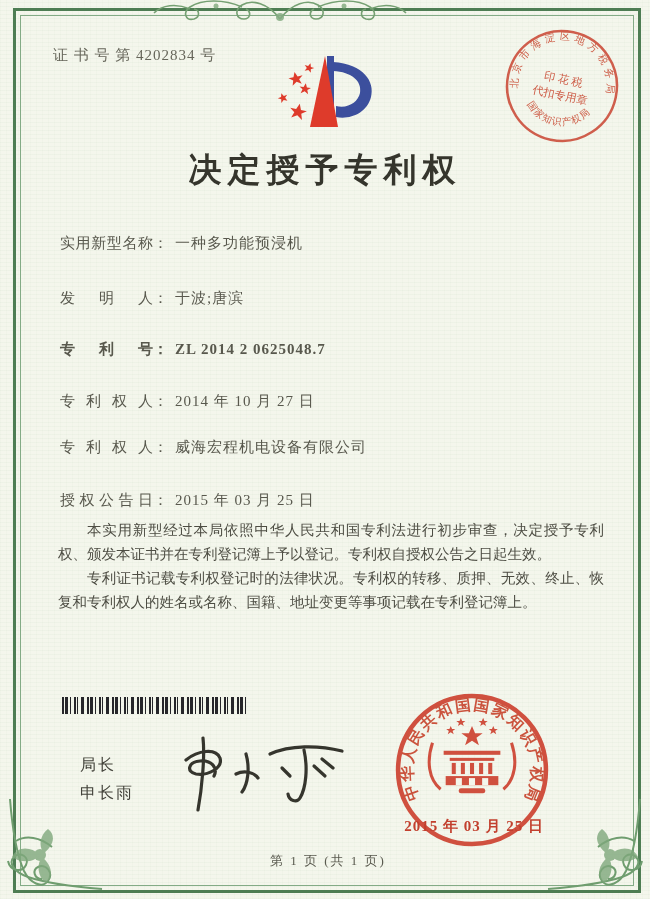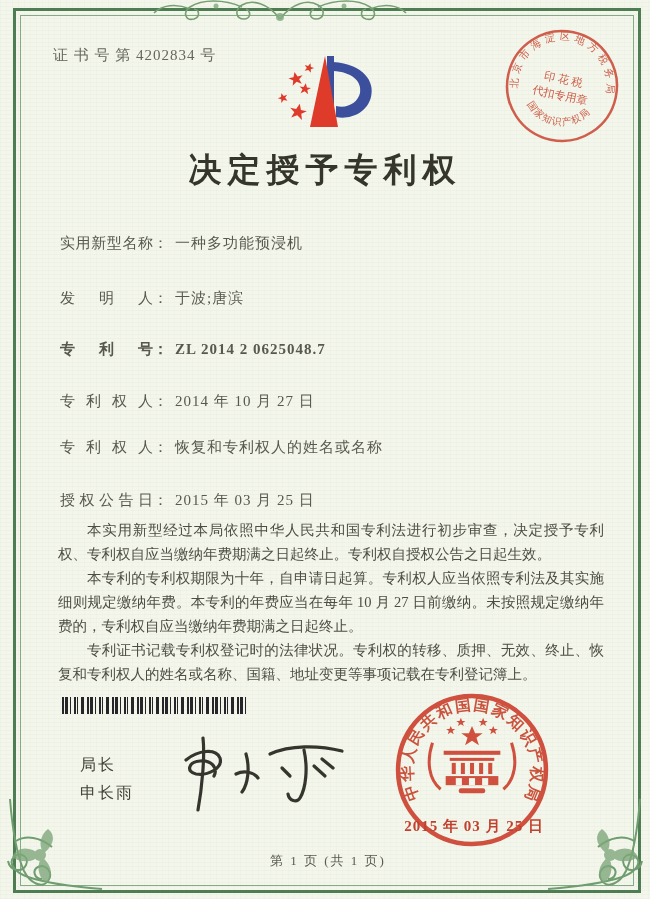--- a/index.html
+++ b/index.html
@@ -164,29 +164,28 @@
   <div class="field f1">
     <span class="flabel">发明人</span><span class="fcolon">：</span><span class="fvalue">于波;唐滨</span>
   </div>
   <div class="field f2">
     <span class="flabel">专利号</span><span class="fcolon">：</span><span class="fvalue">ZL 2014 2 0625048.7</span>
   </div>
   <div class="field f3">
     <span class="flabel">专利权人</span><span class="fcolon">：</span><span class="fvalue">2014 年 10 月 27 日</span>
   </div>
   <div class="field f4">
-    <span class="flabel">专利权人</span><span class="fcolon">：</span><span class="fvalue">恢复和专利权人的姓名或名称</span>
+    <span class="flabel">专利权人</span><span class="fcolon">：</span><span class="fvalue">威海宏程机电设备有限公司</span>
   </div>
   <div class="field f5">
     <span class="flabel">授权公告日</span><span class="fcolon">：</span><span class="fvalue">2015 年 03 月 25 日</span>
   </div>
 
   <div class="body-text">
-    <p>本实用新型经过本局依照中华人民共和国专利法进行初步审查，决定授予专利权、专利权自应当缴纳年费期满之日起终止。专利权自授权公告之日起生效。</p>
-    <p>本专利的专利权期限为十年，自申请日起算。专利权人应当依照专利法及其实施细则规定缴纳年费。本专利的年费应当在每年 10 月 27 日前缴纳。未按照规定缴纳年费的，专利权自应当缴纳年费期满之日起终止。</p>
+    <p>本实用新型经过本局依照中华人民共和国专利法进行初步审查，决定授予专利权、颁发本证书并在专利登记簿上予以登记。专利权自授权公告之日起生效。</p>
     <p>专利证书记载专利权登记时的法律状况。专利权的转移、质押、无效、终止、恢复和专利权人的姓名或名称、国籍、地址变更等事项记载在专利登记簿上。</p>
   </div>
 
   <div class="barcode"></div>
 
   <div class="issuer-title">局长</div>
   <div class="issuer-name">申长雨</div>
 
   <svg class="signature" viewBox="0 0 200 88">
     <title>申长雨</title>

